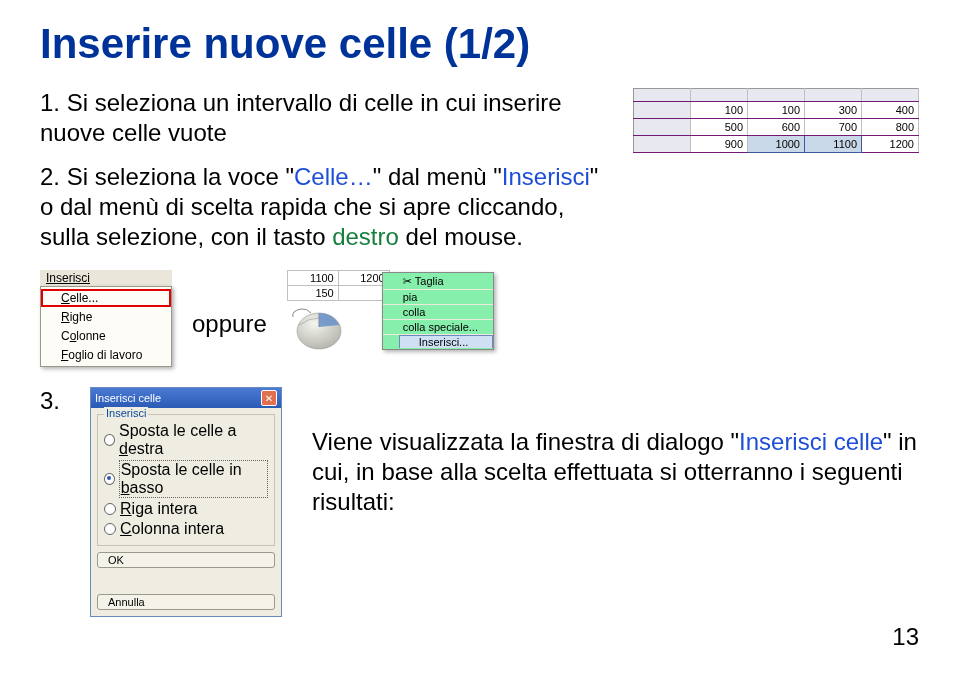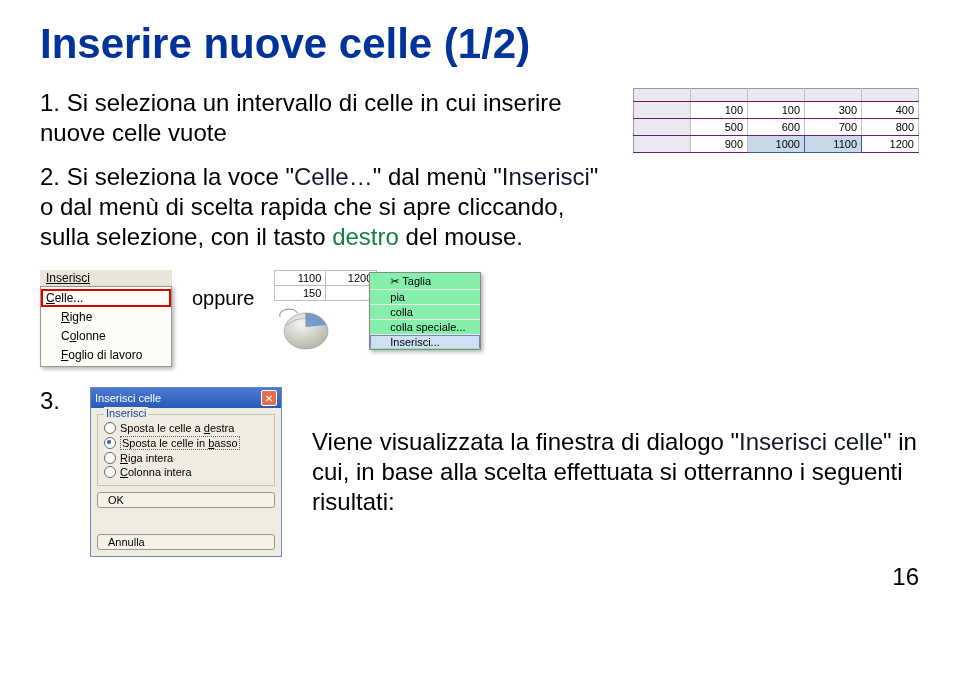--- a/index.html
+++ b/index.html
@@ -21,21 +21,21 @@
   .top-row {
     display: flex;
     align-items: flex-start;
     gap: 20px;
   }
   .point {
     font-size: 24px;
     line-height: 1.25;
     margin-bottom: 14px;
   }
-  .blue { color: #0f172a; }
+  .blue { color: #1d4ed8; }
   .red { color: #15803d; }
   .table-img {
     border-left: 1px solid #999;
     border-top: 1px solid #999;
     border-collapse: collapse;
   }
   .table-img td, .table-img th {
     border-right: 1px solid #c0c0c0;
     border-bottom: 1px solid #701a75;
     width: 48px;
@@ -60,37 +60,37 @@
     font-size: 12px;
     box-shadow: 2px 2px 4px rgba(0,0,0,0.3);
     padding: 2px 0;
   }
   .menu-box .mi {
     padding: 3px 10px 2px 20px;
     white-space: nowrap;
   }
   .menu-box .hl {
     border: 2px solid #e00000;
-    padding: 0 8px 0 3px;
+    padding: 0 8px 0 18px;
   }
   .menu-title {
     font-size: 12px;
     padding: 1px 6px;
     background: #eae7da;
   }
   .mid-row {
     display: flex;
     align-items: flex-start;
     gap: 20px;
     margin-top: 4px;
   }
   .mid-left { display: flex; flex-direction: column; }
   .oppure {
-    font-size: 20px;
-    margin-top: 17px;
+    font-size: 24px;
+    margin-top: 40px;
   }
   .context-area {
     display: flex;
     align-items: flex-start;
   }
   .mini-tab {
     border-collapse: collapse;
   }
   .mini-tab td {
     border: 1px solid #c0c0c0;
@@ -115,20 +115,21 @@
     box-shadow: 2px 2px 4px rgba(0,0,0,0.3);
     margin-top: 2px;
     padding: 1px 0;
   }
   .ctx-menu .mi { padding: 1px 8px 1px 20px; border-bottom: 1px solid #eee9db; }
   .ctx-menu .mi:last-child { border-bottom: none; }
   .ctx-menu .sel-mi {
     background: #cfe0f5;
     border: 1px solid #6a8abf;
     padding: 0 9px 0 19px;
+    margin-left: 16px;
   }
   .bottom-row {
     display: flex;
     align-items: flex-start;
     gap: 30px;
     margin-top: 20px;
   }
   .num3 {
     font-size: 24px;
   }
@@ -174,21 +175,21 @@
     background: #efece1;
     color: #0a4aa0;
     padding: 0 2px;
     font-size: 11px;
   }
   .radio-row {
     display: flex;
     align-items: center;
     gap: 4px;
     padding: 1px 0;
-    font-size: 11px;
+    font-size: 16px;
   }
   .radio {
     width: 10px; height: 10px; border-radius: 50%; border: 1px solid #666; background: #fff; position: relative;
   }
   .radio.checked::after {
     content: ""; width: 4px; height: 4px; background: #2a5ab4; border-radius: 50%; position: absolute; top: 2px; left: 2px;
   }
   .dot-box { border: 1px dotted #666; padding: 0 1px; }
   .dlg-btns {
     display: flex;
@@ -359,13 +360,13 @@
       </div>
     </div>
   </div>
   <div class="bottom-right">
     <div class="point">
       <span>Viene visualizzata la finestra di dialogo "</span><span class="blue">Inserisci celle</span><span>" in cui, in base alla scelta effettuata si otterranno i seguenti risultati:</span>
     </div>
   </div>
 </div>
 
-<div class="page-num">16</div>
+<div class="page-num">13</div>
 
 </body></html>

